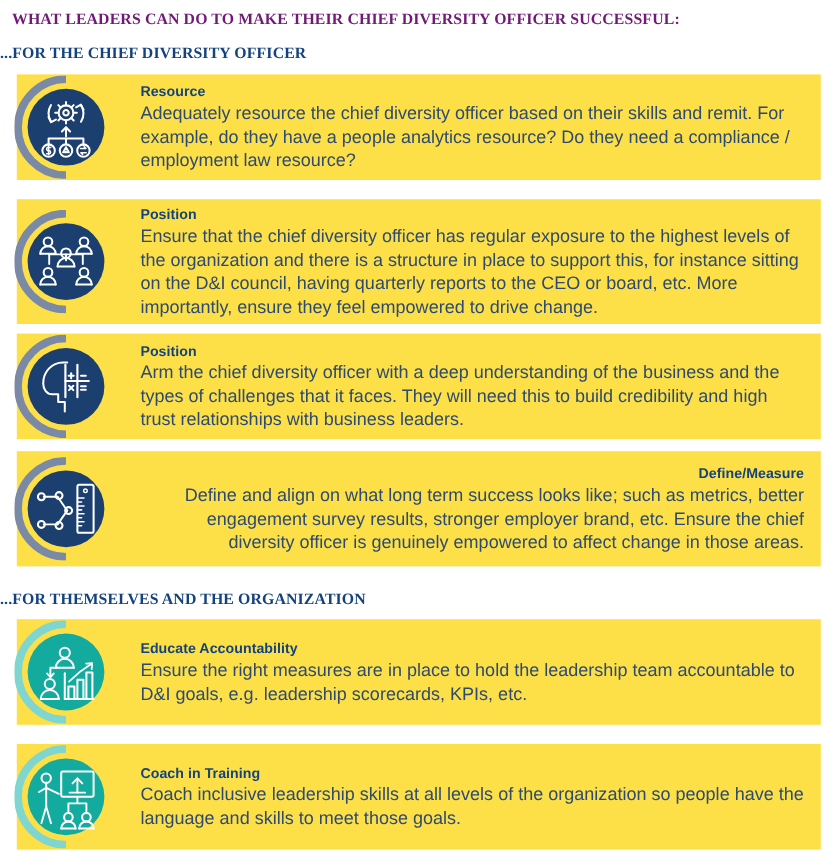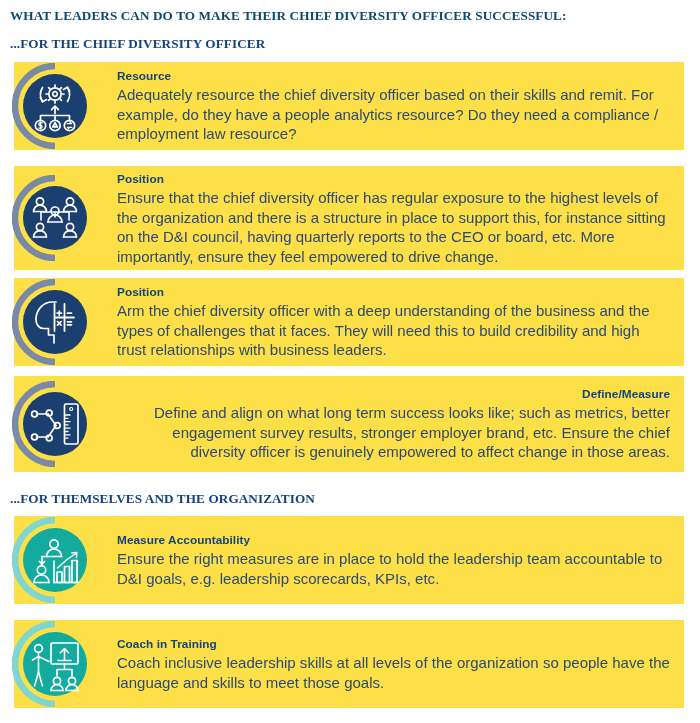--- a/index.html
+++ b/index.html
@@ -18,26 +18,26 @@
   }
 
   
   .main-title {
     position: absolute;
     left: 10px; top: 8px;
     font-family: "Liberation Serif", serif;
     font-weight: bold;
     font-size: 13.2px;
     letter-spacing: 0.1px;
-    color: #0c4a6e;
+    color: #701a75;
     white-space: nowrap;
   }
   .section-title {
     position: absolute;
-    left: 10px;
+    left: 0;
     font-family: "Liberation Serif", serif;
     font-weight: bold;
     font-size: 13.2px;
     letter-spacing: 0.1px;
     color: #13437e;
     white-space: nowrap;
   }
   #section-title-1 { top: 36px; }
   #section-title-2 { top: 491px; }
 
@@ -308,21 +308,21 @@
       <line x1="31" y1="54.5" x2="55" y2="54.5"></line>
     </g>
     <rect x="34" y="44" width="5" height="10.5"></rect>
     <rect x="41.5" y="38.5" width="5" height="16"></rect>
     <rect x="49" y="32.5" width="5" height="22"></rect>
     <polyline points="34.5,40 44,31.5 53.5,25" stroke-width="1.5"></polyline>
     <polyline points="48.8,25 53.8,24.6 53.4,29.6" stroke-width="1.5"></polyline>
   </svg></div>
           </div>
           <div class="card-text">
-            <div class="card-heading">Measure Accountability</div>
+            <div class="card-heading">Educate Accountability</div>
             <div class="card-body">Ensure the right measures are in place to hold the leadership team accountable to D&amp;I goals, e.g. leadership scorecards, KPIs, etc.</div>
           </div>
         </div>
       </div>
       <div class="card teal" style="top: 620px; height: 88px;">
         <div class="card-inner">
           <div class="icon-wrap">
             <div class="icon-arc"><svg viewBox="0 0 86 86" width="86" height="86" fill="none">
                 <path d="M43 3 A40 40 0 1 0 43 83" stroke="#7fd5cf" stroke-width="6.5" fill="none"></path>
               </svg></div>

